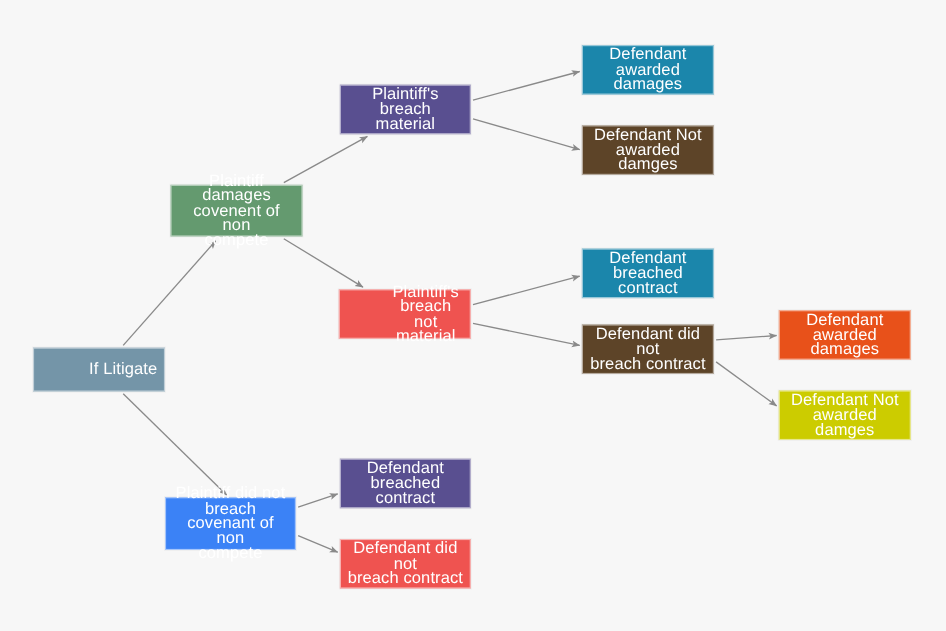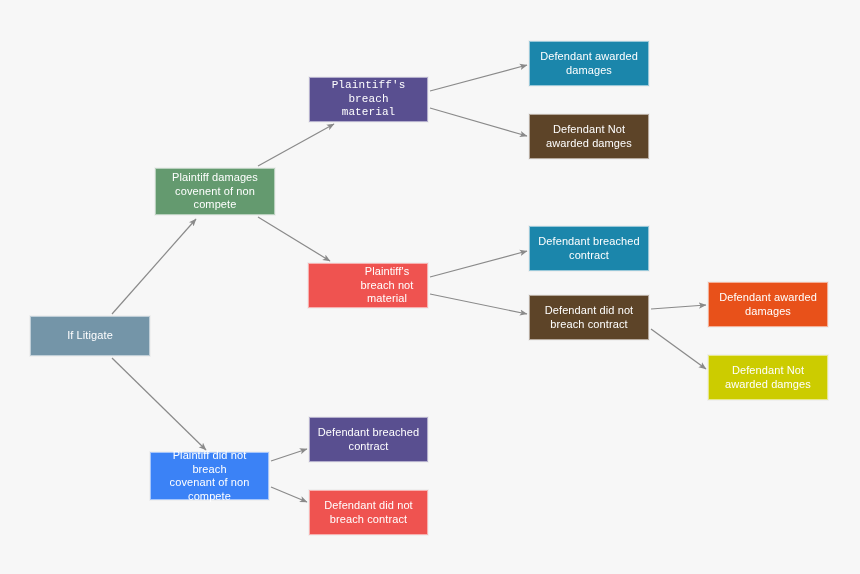--- a/index.html
+++ b/index.html
@@ -25,21 +25,21 @@
     pointer-events: none;
   }
   .node {
     position: absolute;
     box-sizing: border-box;
     display: flex;
     align-items: center;
     justify-content: center;
     text-align: center;
     color: #ffffff;
-    font-size: 11px;
+    font-size: 15px;
     line-height: 13.5px;
     letter-spacing: 0.1px;
     padding: 2px 6px;
     border: 1px solid rgba(255,255,255,0.55);
     box-shadow: 0 0 0 1px rgba(0,0,0,0.03);
   }
   .node-label {
     display: block;
     width: 100%;
     white-space: pre-line;
@@ -64,34 +64,34 @@
         <line x1="430" y1="108" x2="527" y2="136" stroke="#8a8a8a" stroke-width="1.2" marker-end="url(#arrowhead)"></line>
         <line x1="430" y1="277" x2="527" y2="251" stroke="#8a8a8a" stroke-width="1.2" marker-end="url(#arrowhead)"></line>
         <line x1="430" y1="294" x2="527" y2="314" stroke="#8a8a8a" stroke-width="1.2" marker-end="url(#arrowhead)"></line>
         <line x1="651" y1="309" x2="706" y2="305" stroke="#8a8a8a" stroke-width="1.2" marker-end="url(#arrowhead)"></line>
         <line x1="651" y1="329" x2="706" y2="369" stroke="#8a8a8a" stroke-width="1.2" marker-end="url(#arrowhead)"></line>
         <line x1="271" y1="461" x2="307" y2="449" stroke="#8a8a8a" stroke-width="1.2" marker-end="url(#arrowhead)"></line>
         <line x1="271" y1="487" x2="307" y2="502" stroke="#8a8a8a" stroke-width="1.2" marker-end="url(#arrowhead)"></line>
       </g>
   </svg>
   <div id="node-layer">
-      <div class="node" style="left: 30px; top: 316px; width: 120px; height: 40px; background: rgb(116, 149, 168);">
+      <div class="node" style="left: 30px; top: 316px; width: 120px; height: 40px; background: rgb(116, 149, 168); text-align: right;">
         <span class="node-label">If Litigate</span>
       </div>
       <div class="node" style="left: 155px; top: 168px; width: 120px; height: 47px; background: rgb(100, 154, 111);">
         <span class="node-label">Plaintiff damages
 covenent of non
 compete</span>
       </div>
       <div class="node" style="left: 150px; top: 452px; width: 119px; height: 48px; background: #3b82f6;">
         <span class="node-label">Plaintiff did not breach
 covenant of non
 compete</span>
       </div>
-      <div class="node" style="left: 309px; top: 77px; width: 119px; height: 45px; background: rgb(89, 79, 144); font-family: Liberation Mono, monospace;">
+      <div class="node" style="left: 309px; top: 77px; width: 119px; height: 45px; background: rgb(89, 79, 144);">
         <span class="node-label">Plaintiff's breach
 material</span>
       </div>
       <div class="node" style="left: 308px; top: 263px; width: 120px; height: 45px; background: rgb(239, 83, 80); padding-left: 44px;">
         <span class="node-label">Plaintiff's breach not
 material</span>
       </div>
       <div class="node" style="left: 309px; top: 417px; width: 119px; height: 45px; background: rgb(89, 79, 144);">
         <span class="node-label">Defendant breached
 contract</span>

